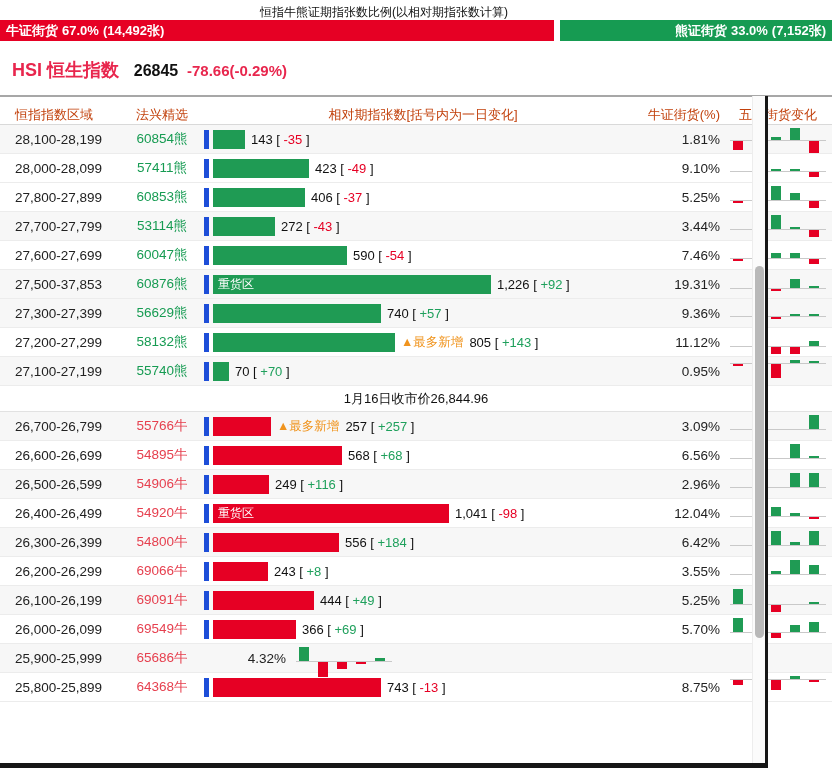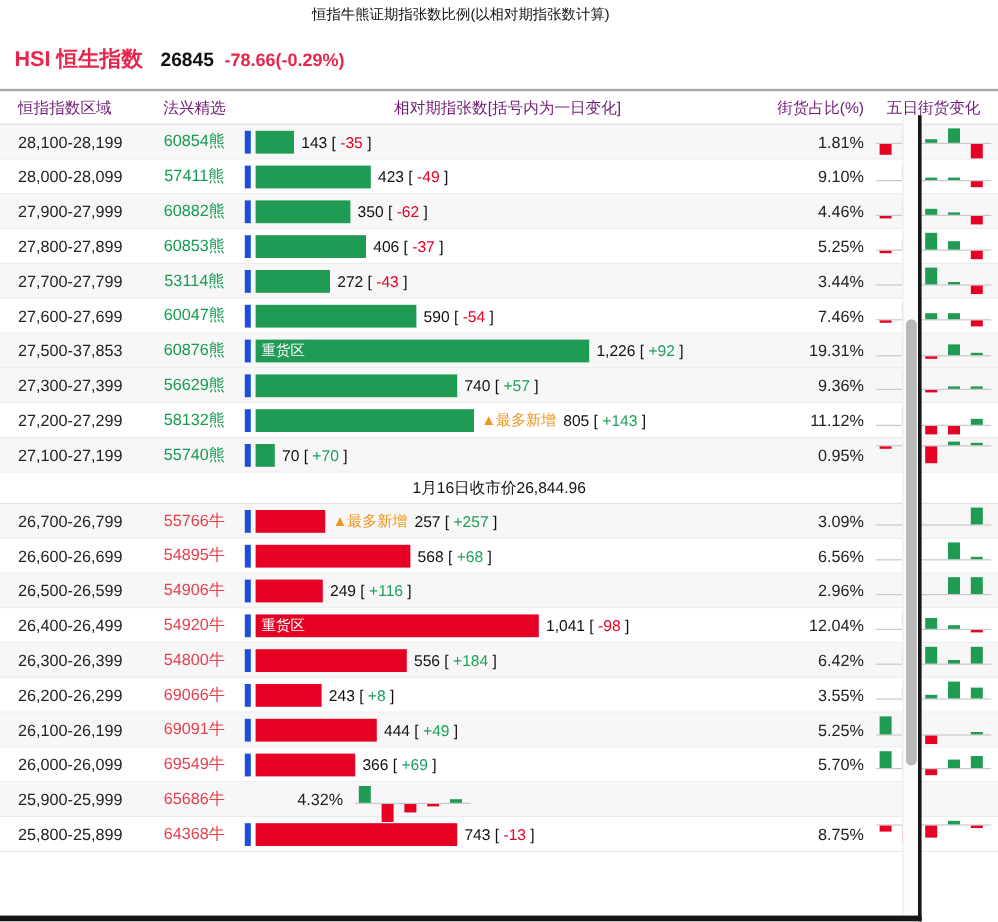--- a/index.html
+++ b/index.html
@@ -17,22 +17,22 @@
     justify-content:flex-end; padding-right:6px; font-size:13px; font-weight:bold; white-space:nowrap; }
   .ratio-bull span, .ratio-bear span { margin-right:4px; }
   .ratio-bear span { margin-right:0; margin-left:4px; }
 
   .hsi-line { padding:17px 0 13px 12px; font-size:17px; }
   .hsi-title { color:#e8264d; font-weight:bold; font-size:18px; margin-right:10px; }
   .hsi-price { color:#111; font-weight:bold; font-size:16px; margin-right:4px; }
   .hsi-change { color:#e8264d; font-size:15px; font-weight:bold; }
 
   .table-area { position:relative; width:832px; border-top:2px solid #a7a7a7; }
-  .thead { display:flex; height:28px; align-items:center; border-bottom:1px solid #d9d9d9;
-    color:#701a75; font-size:13px; }
+  .thead { display:flex; height:28px; align-items:flex-end; border-bottom:1px solid #d9d9d9;
+    color:#c2410c; font-size:13px; }
   .col-range { width:120px; padding-left:15px; }
   .col-code  { width:84px; text-align:center; }
   .col-bar   { flex:1; border-left:5px solid #1d4ed8; padding-left:4px; display:flex; align-items:center; }
   .thead .col-bar { justify-content:center; border-left:none; }
   .col-pct   { width:86px; text-align:right; padding-right:4px; }
   .col-chart { width:108px; text-align:center; }
 
   .trow { display:flex; height:29px; align-items:center; border-bottom:1px solid #ececec;
     font-size:13px; background:#fff; }
   .trow.alt { background:#f7f7f7; }
@@ -68,33 +68,46 @@
   .frame-right { position:absolute; right:0; top:96px; bottom:0; width:3px; background:#161616; }
   .frame-bottom { position:absolute; left:0; right:0; bottom:0; height:5px; background:#161616; }
 </style>
 </head>
 <body>
 
 <div class="page">
 
   <div class="top-title">恒指牛熊证期指张数比例(以相对期指张数计算)</div>
 
+  <div class="ratio-row">
+    <div class="ratio-bull" style="width: calc(67% - 3px);">
+      <span>牛证街货</span>
+      <span>67.0%</span>
+      <span>(14,492张)</span>
+    </div>
+    <div class="ratio-gap"></div>
+    <div class="ratio-bear">
+      <span>熊证街货</span>
+      <span>33.0%</span>
+      <span>(7,152张)</span>
+    </div>
+  </div>
 
   <div class="hsi-line">
     <span class="hsi-title">HSI 恒生指数</span>
     <span class="hsi-price">26845</span>
     <span class="hsi-change">-78.66(-0.29%)</span>
   </div>
 
   <div class="table-area">
     <div class="thead">
       <div class="col-range">恒指指数区域</div>
       <div class="col-code">法兴精选</div>
       <div class="col-bar">相对期指张数[括号内为一日变化]</div>
-      <div class="col-pct">街货占比(%)</div>
+      <div class="col-pct">牛证街货(%)</div>
       <div class="col-chart">五日街货变化</div>
     </div>
     <div id="bear-body">
         <div class="trow alt">
           <div class="col-range">28,100-28,199</div>
           <div class="col-code"><span class="code-link code-bear">60854熊</span></div>
           <div class="col-bar">
             <div class="vbar bear" style="width: 32px;"></div>
             <span class="bar-text">143 [ <span class="chg-neg">-35</span> ]</span>
           </div>
@@ -121,39 +134,20 @@
           <div class="col-chart">
             <div class="mini">
               <div class="base" style="top: 16px;"></div>
               <div class="mb up" style="left: 22px; height: 14px; top: 2px;"></div>
               <div class="mb up" style="left: 41px; height: 2px; top: 14px;"></div>
               <div class="mb up" style="left: 60px; height: 2px; top: 14px;"></div>
               <div class="mb dn" style="left: 79px; height: 5px; top: 17px;"></div>
             </div>
           </div>
         </div>
-        <div class="trow alt">
-          <div class="col-range">27,900-27,999</div>
-          <div class="col-code"><span class="code-link code-bear">60882熊</span></div>
-          <div class="col-bar">
-            <div class="vbar bear" style="width: 79px;"></div>
-            <span class="bar-text">350 [ <span class="chg-neg">-62</span> ]</span>
-          </div>
-          <div class="col-pct"><span class="pct-text">4.46%</span></div>
-          <div class="col-chart">
-            <div class="mini">
-              <div class="base" style="top: 16px;"></div>
-              <div class="mb dn" style="left: 3px; height: 2px; top: 17px;"></div>
-              <div class="mb up" style="left: 22px; height: 14px; top: 2px;"></div>
-              <div class="mb up" style="left: 41px; height: 5px; top: 11px;"></div>
-              <div class="mb up" style="left: 60px; height: 2px; top: 14px;"></div>
-              <div class="mb dn" style="left: 79px; height: 7px; top: 17px;"></div>
-            </div>
-          </div>
-        </div>
         <div class="trow">
           <div class="col-range">27,800-27,899</div>
           <div class="col-code"><span class="code-link code-bear">60853熊</span></div>
           <div class="col-bar">
             <div class="vbar bear" style="width: 92px;"></div>
             <span class="bar-text">406 [ <span class="chg-neg">-37</span> ]</span>
           </div>
           <div class="col-pct"><span class="pct-text">5.25%</span></div>
           <div class="col-chart">
             <div class="mini">

